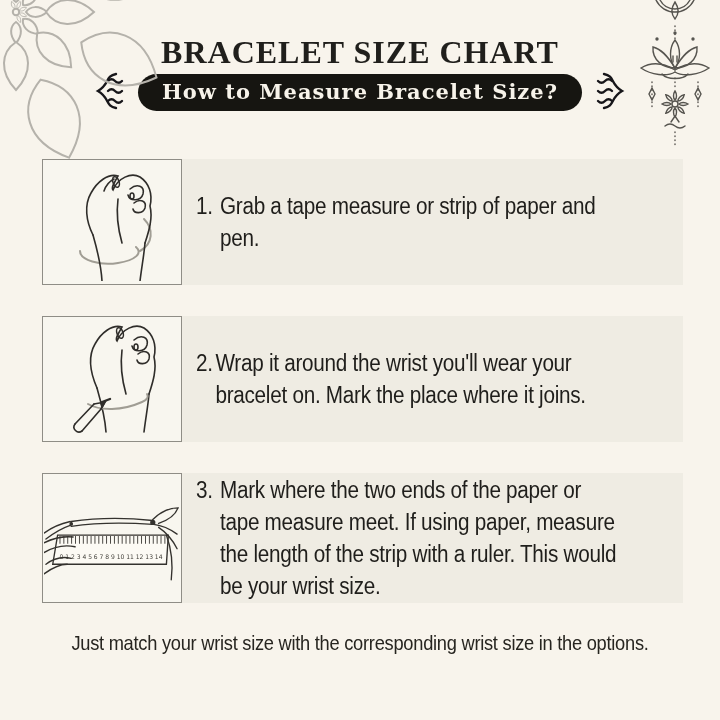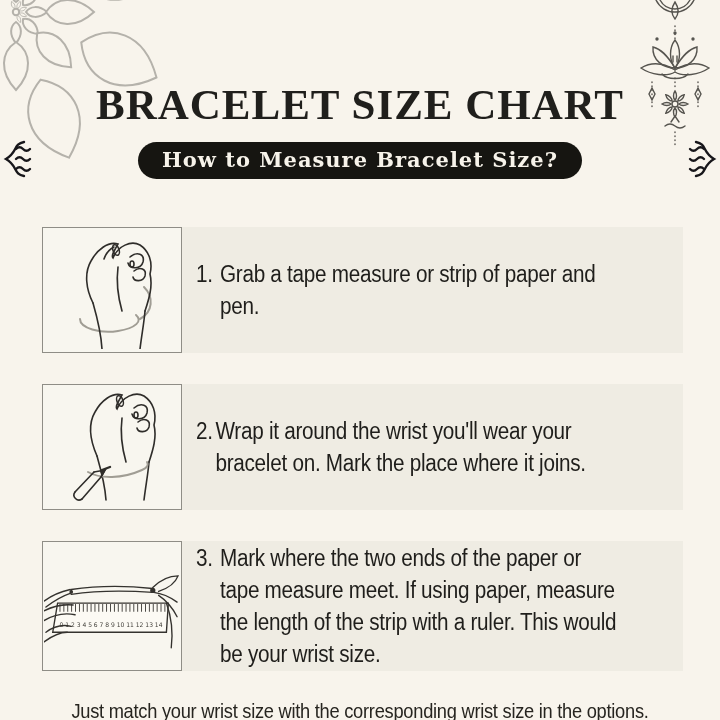--- a/index.html
+++ b/index.html
@@ -6,26 +6,26 @@
   body{
     width:720px;height:720px;overflow:hidden;position:relative;
     background:#f8f4ec;
     font-family:"Liberation Sans",sans-serif;
     color:#22211e;
   }
   .corner-mandala{position:absolute;top:0;left:0;pointer-events:none;}
   .hanging-ornament{position:absolute;top:0;left:629px;pointer-events:none;}
 
   .title{
-    margin:0;padding-top:80px;text-align:center;
+    margin:0;padding-top:34px;text-align:center;
     font-family:"Liberation Serif","DejaVu Serif",serif;
-    font-weight:700;font-size:43px;letter-spacing:1px;color:#201f1c;
+    font-weight:700;font-size:32px;letter-spacing:1px;color:#201f1c;
   }
   .badge-row{
-    margin-top:10px;display:flex;align-items:center;justify-content:space-between;gap:12px;
+    display:flex;align-items:center;justify-content:center;gap:12px;
   }
   .badge-pill{
     background:#161511;color:#f7f3ea;border-radius:20px;
     padding:5px 24px 7px 24px;
     font-family:"DejaVu Serif","Liberation Serif",serif;
     font-weight:700;font-size:21px;letter-spacing:1px;white-space:nowrap;
   }
   .steps{margin:46px 37px 0 42px;}
   .step{
     background:#efece3;display:flex;height:126px;align-items:stretch;

